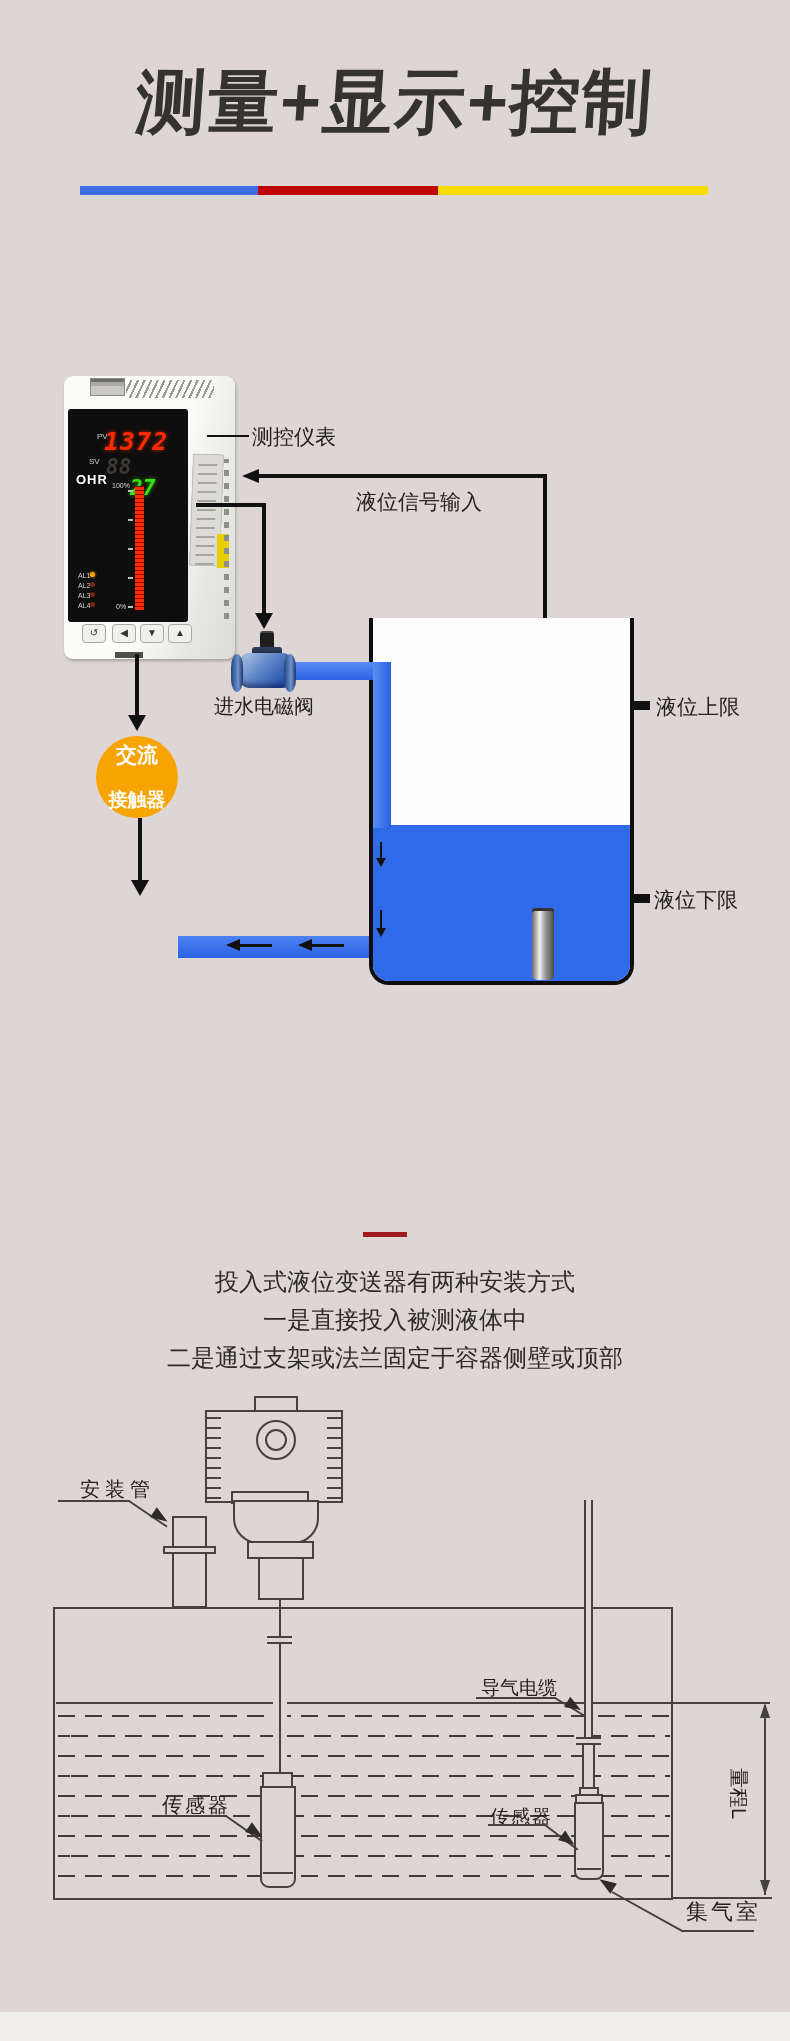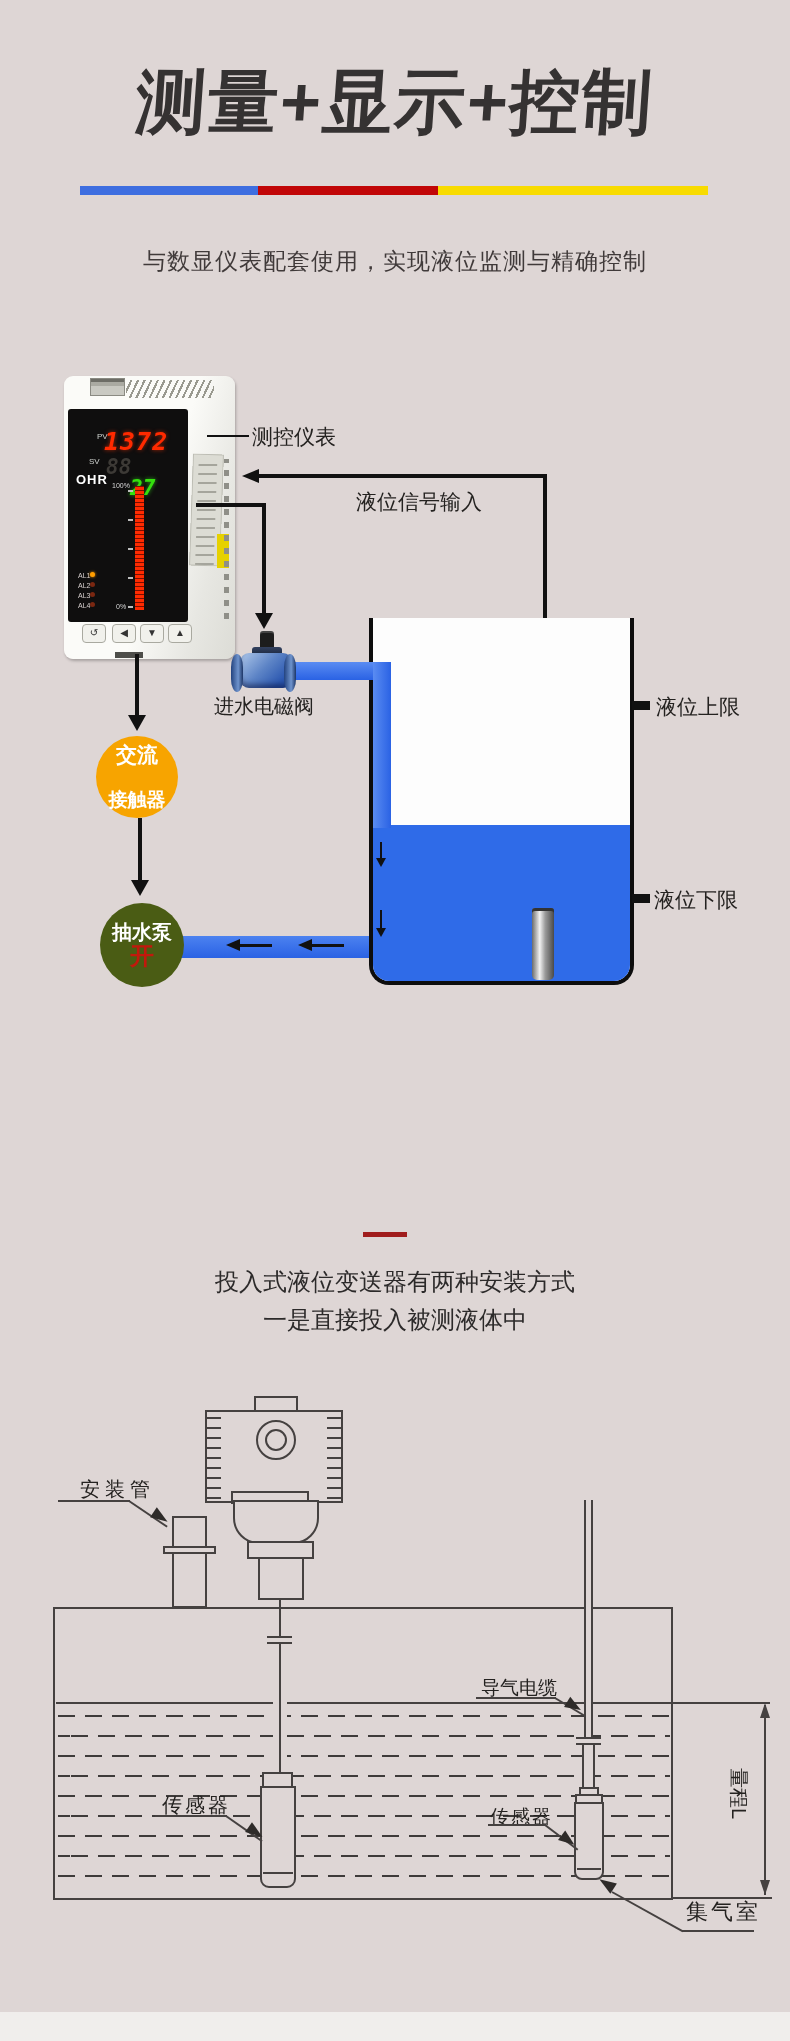--- a/index.html
+++ b/index.html
@@ -30,21 +30,20 @@
 </style>
 </head>
 <body>
 
 <div id="canvas">
 
   <div class="hero-title">测量+显示+控制</div>
   <div class="abs" style="left:80px;top:186px;width:178px;height:9px;background:#3e6ee0;"></div>
   <div class="abs" style="left:258px;top:186px;width:180px;height:9px;background:#c10607;"></div>
   <div class="abs" style="left:438px;top:186px;width:270px;height:9px;background:#f8db00;"></div>
-  <div class="lbl ctr" style="top:246px;font-size:23px;color:#403a3a;letter-spacing:1px;">与数显仪表配套使用，实现液位监测与精确控制</div>
 
   <div class="abs" style="left:64px;top:376px;width:171px;height:283px;border-radius:9px;
               background:linear-gradient(105deg,#fbfbf8 55%,#e7e7e2 80%,#dcdcd6);box-shadow:1px 2px 3px rgba(0,0,0,.25);">
     <div class="abs" style="left:26px;top:2px;width:33px;height:16px;background:#c9c9c2;border:1px solid #8a8a82;
          box-shadow:inset 0 3px 0 #6d6d66, inset 0 7px 0 #aaaaa2;"></div>
     <div class="abs" style="left:62px;top:4px;width:88px;height:18px;
          background:repeating-linear-gradient(115deg,transparent 0 4px,#99998f 4px 6px);"></div>
     <div class="abs" style="left:4px;top:33px;width:120px;height:213px;background:#0f0e0e;border-radius:3px;"></div>
 
     <div class="abs" style="left:33px;top:56px;font-size:8px;color:#cfd2cf;">PV</div>
@@ -139,28 +138,25 @@
          background:linear-gradient(90deg,#23437f,#6e93cd 60%,#1c3566);"></div>
     <div class="abs" style="left:56px;top:24px;width:12px;height:38px;border-radius:50%/35%;
          background:linear-gradient(90deg,#23437f,#6e93cd 60%,#1c3566);"></div>
   </div>
   <div class="lbl" style="left:214px;top:693px;font-size:20px;">进水电磁阀</div>
 
   <div class="circle-node" style="left:96px;top:736px;width:82px;height:82px;background:#f7a400;">
     <span style="font-size:21px;">交流</span>
     <span style="font-size:19px;margin-top:24px;">接触器</span>
   </div>
-  <div class="circle-node" style="left:100px;top:903px;width:84px;height:84px;background:#4a5c14;">
-    <span style="font-size:20px;">抽水泵</span>
-    <span style="font-size:24px;color:#c2180c;">开</span>
-  </div>
 
   <div class="abs" style="left:363px;top:1232px;width:44px;height:5px;background:#a01d1d;"></div>
   <div class="desc" style="top:1304px;">一是直接投入被测液体中</div>
   <div class="desc" style="top:1266px;">投入式液位变送器有两种安装方式</div>
+  <div class="desc" style="top:1342px;">二是通过支架或法兰固定于容器侧壁或顶部</div>
 
   <div class="abs" style="left:53px;top:1607px;width:620px;height:293px;box-sizing:border-box;border:2px solid #454140;"></div>
 
   <div class="dash" style="top:1715px;"></div>
   <div class="dash alt" style="top:1735px;"></div>
   <div class="dash" style="top:1755px;"></div>
   <div class="dash alt" style="top:1775px;"></div>
   <div class="dash" style="top:1795px;"></div>
   <div class="dash alt" style="top:1815px;"></div>
   <div class="dash" style="top:1835px;"></div>

